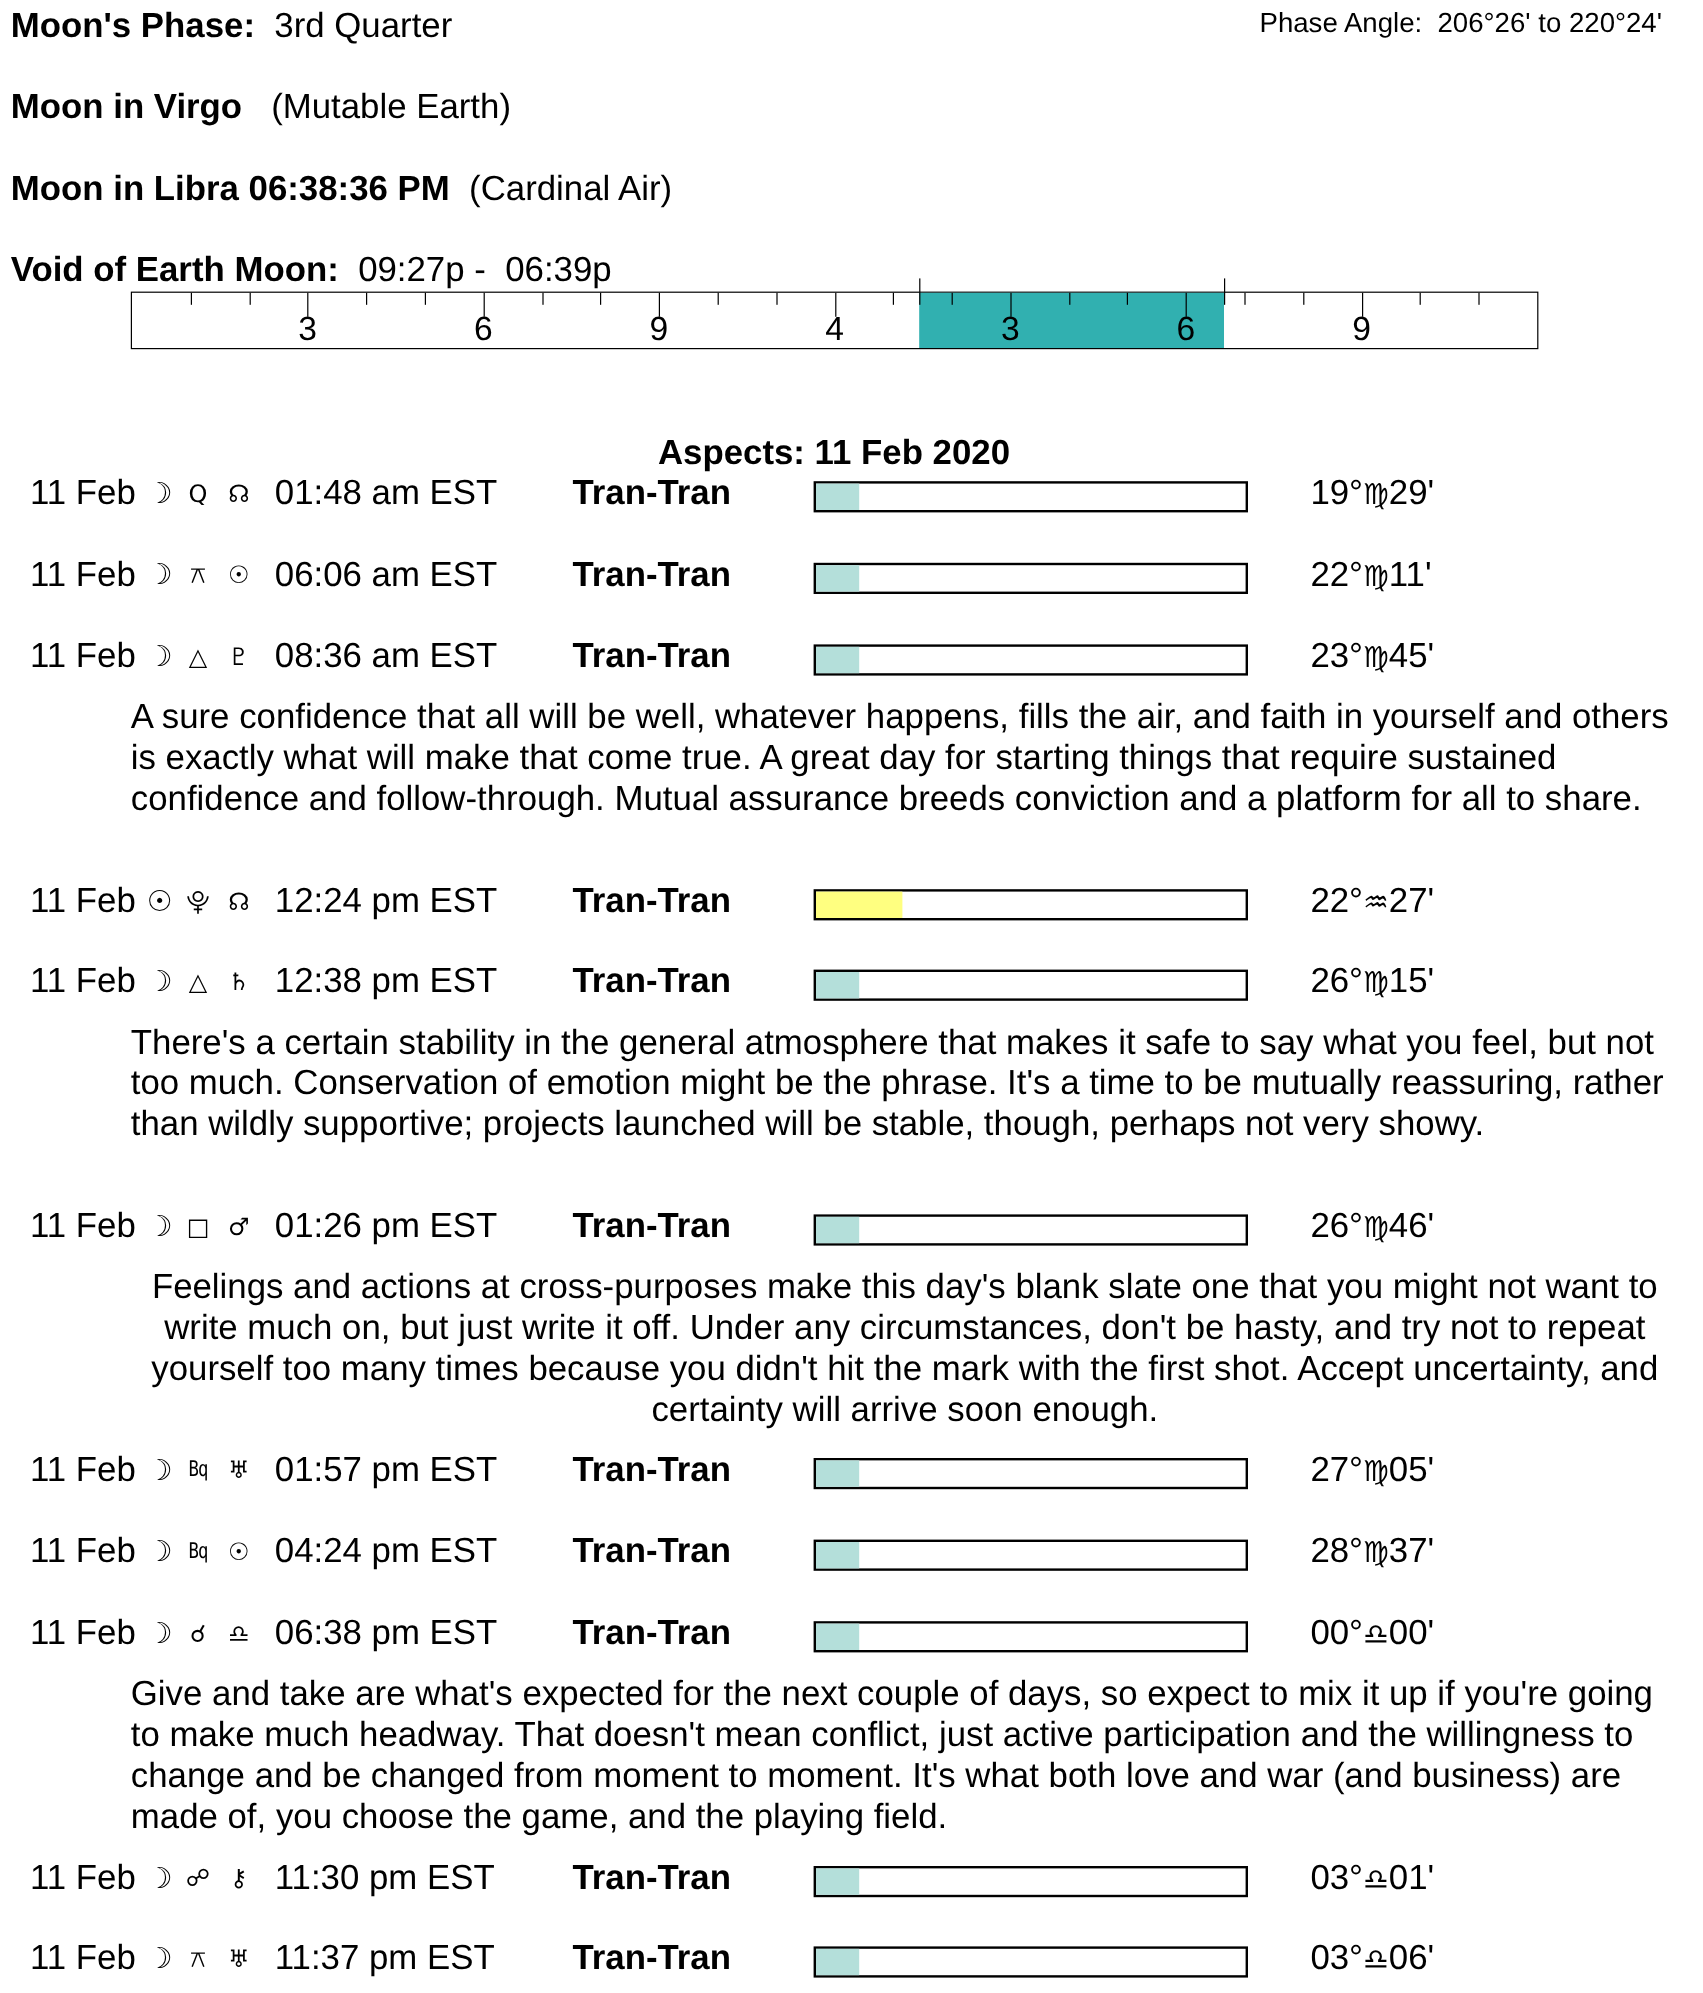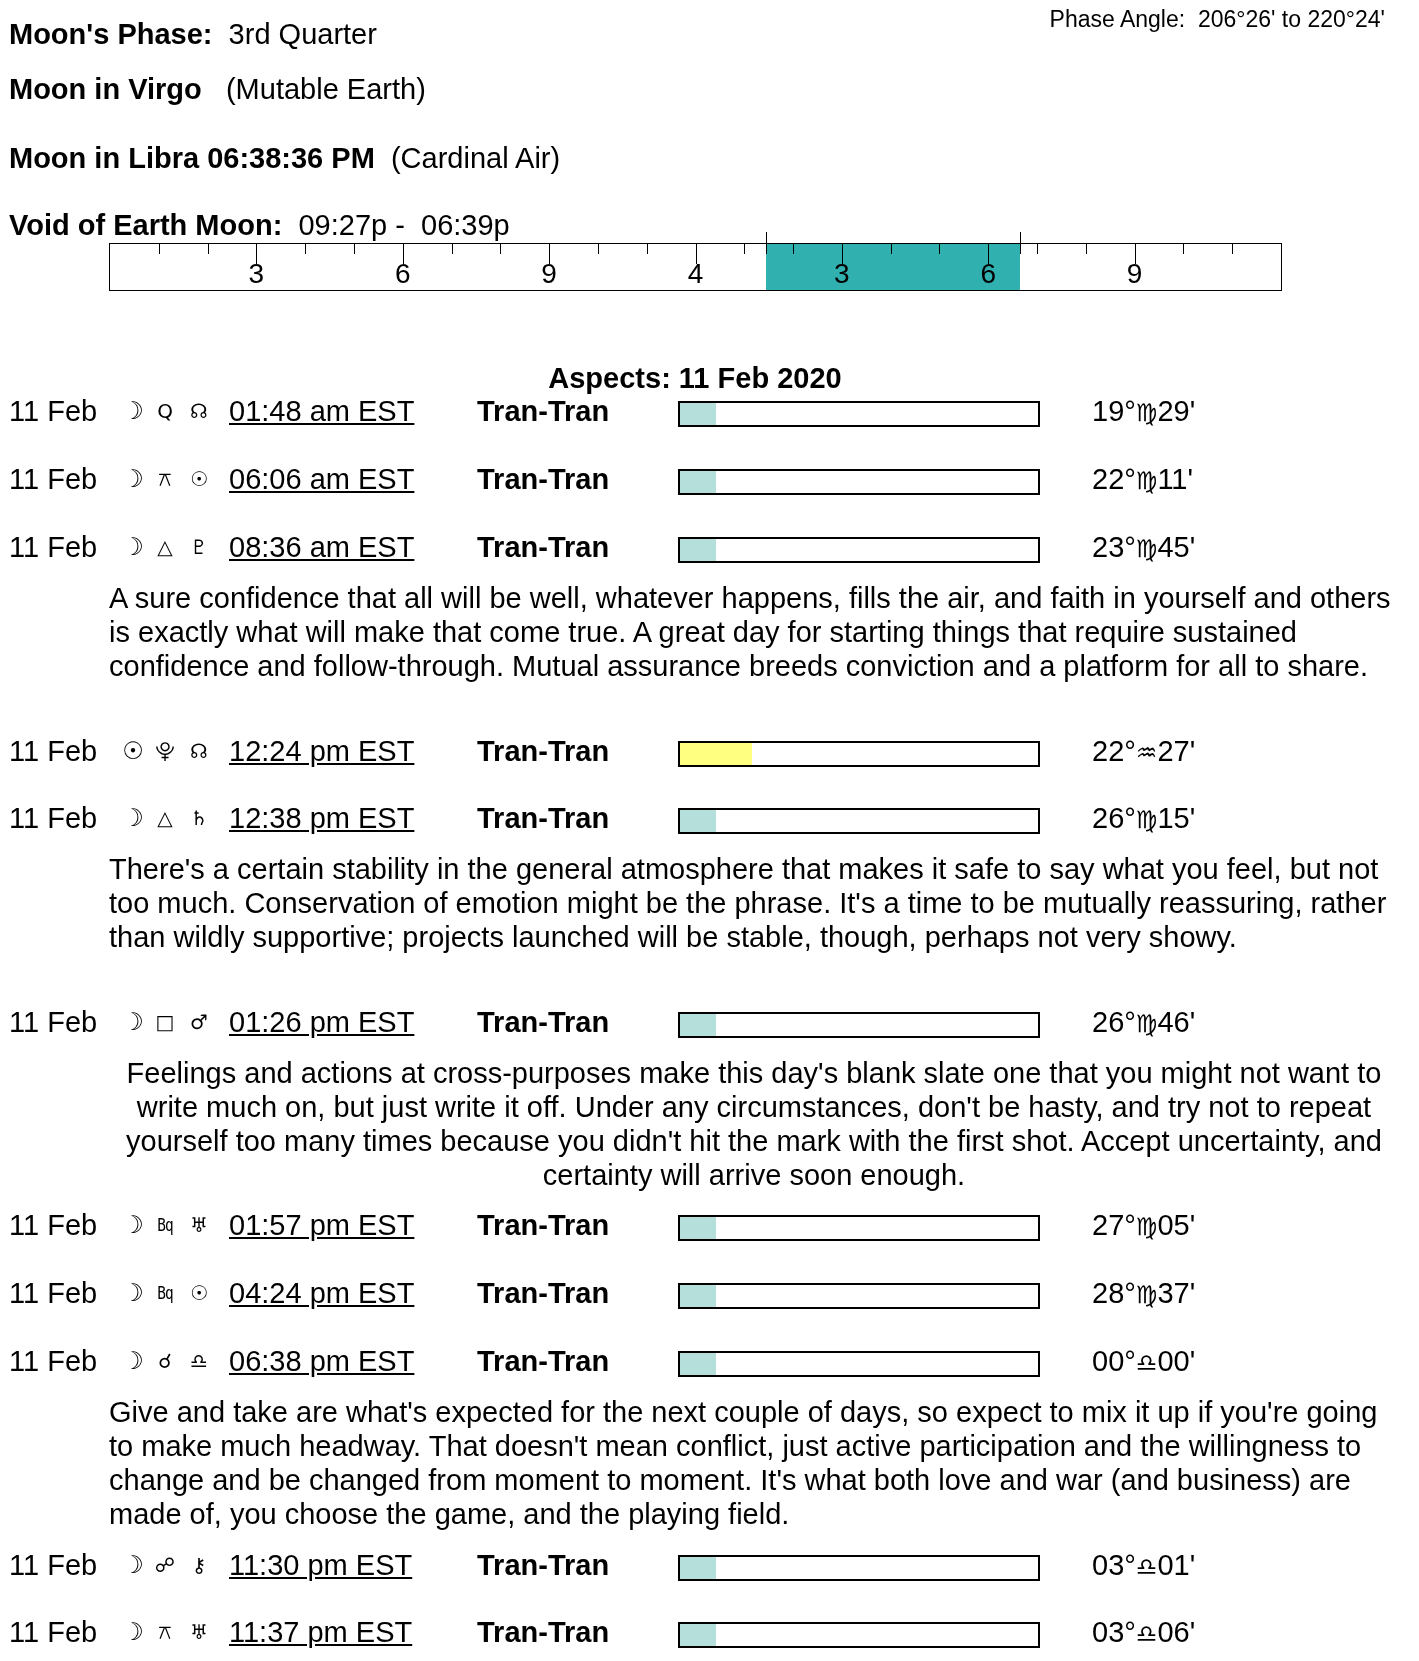--- a/index.html
+++ b/index.html
@@ -11,36 +11,36 @@
   .timeline { position:absolute; left:109px; top:243px; width:1173px; height:48px;
               border:1px solid #000; background:#fff; box-sizing:border-box; }
   .tl-fill { position:absolute; top:0; bottom:0; background:#31b0b0; }
   .tick { position:absolute; top:0; width:1px; background:#000; }
   .tick.minor { height:10px; }
   .tick.major { height:20px; }
   .tl-label { position:absolute; top:15px; font-size:28px; transform:translateX(-50%); line-height:30px; }
   .voc-mark { position:absolute; width:1px; background:#000; }
   .title { position:absolute; left:0; width:1390px; text-align:center; top:361px; font-size:29px; font-weight:bold; line-height:34px; }
   .row { position:absolute; left:9px; height:34px; font-size:29px; line-height:34px; white-space:pre; }
-  .row .date { position:absolute; left:0; }
+  .row .date { position:absolute; left:16px; }
   .row .glyph { position:absolute; top:0; font-family:"DejaVu Sans", sans-serif; font-size:24px; text-align:center; width:28px; }
   .row .glyph.small { font-size:20px; }
   .row .glyph.bq { font-family:"DejaVu Sans Mono", monospace; font-size:18px; letter-spacing:-1px; transform:scaleX(0.8); }
-  .row .time { position:absolute; left:220px;text-decoration:underline; }
+  .row .time { position:absolute; left:220px; }
   .row .type { position:absolute; left:468px;font-weight:bold; }
   .row .bar { position:absolute; left:669px; top:7px; width:362px; height:26px; border:2px solid #000; box-sizing:border-box; background:#fff; }
   .row .bar .fill { position:absolute; left:0; top:0; bottom:0; }
   .row .pos { position:absolute; left:1083px; }
   .row .pos .sign { font-family:"DejaVu Sans", sans-serif; font-size:24px; }
   .desc { position:absolute; left:109px; width:1290px; font-size:29px; line-height:34px; }
 </style>
 </head>
 <body>
 
-<div class="hdr" style="top:17px;"><b>Moon's Phase:</b>  <span>3rd Quarter</span></div>
+<div class="hdr" style="top:5px;"><b>Moon's Phase:</b>  <span>3rd Quarter</span></div>
 
 <div class="phase-angle"><span>Phase Angle:</span>  <span>206°26' to 220°24'</span></div>
 
 <div class="hdr" style="top:72px;"><b>Moon in Virgo</b>   <span>(Mutable Earth)</span></div>
 
 <div class="hdr" style="top:141px;"><b>Moon in Libra 06:38:36 PM</b>  <span>(Cardinal Air)</span></div>
 
 <div class="hdr" style="top:208px;"><b>Void of Earth Moon:</b>  <span>09:27p</span> <span>-</span>  <span>06:39p</span></div>
 
 <div class="timeline" id="timeline">

